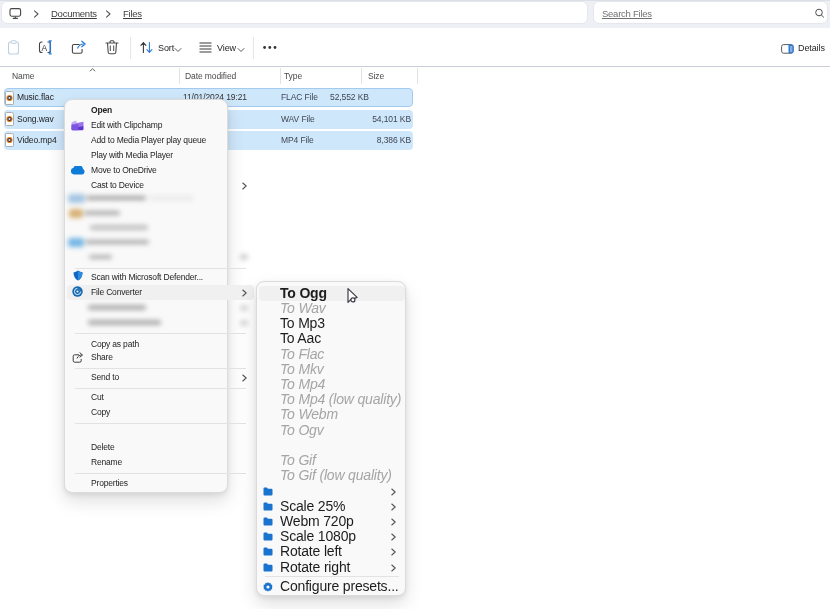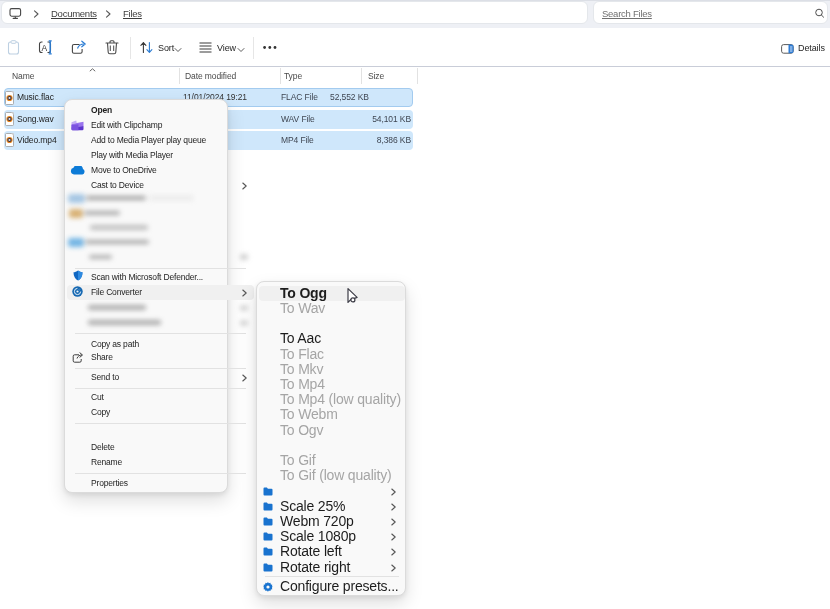--- a/index.html
+++ b/index.html
@@ -20,21 +20,21 @@
 .row { position:absolute; left:4px; width:409px; height:19px; background:#cfe7fb; border-radius:4px; }
 .row1b { border:1px solid #a3cbef; }
 .fname { position:absolute; left:17px; top:0; height:19px; line-height:19px; font-size:8.5px; color:#1c1c1c; letter-spacing:-0.1px; }
 .fcol { position:absolute; top:0; height:19px; line-height:19px; font-size:8.5px; color:#3f4652; letter-spacing:-0.1px; }
 
 .menu { position:absolute; background:#f9f9f9; border:1px solid #dbdbdb; border-radius:8px; box-shadow:0 8px 18px rgba(0,0,0,0.13), 0 2px 5px rgba(0,0,0,0.08); }
 #mainmenu { left:64px; top:99px; width:164px; height:394px; }
 #submenu { left:256px; top:281px; width:150px; height:315px; }
 .mi { position:absolute; left:2px; width:187px; height:15px; line-height:15px; font-size:8.5px; color:#1d1d1d; letter-spacing:-0.18px; padding-left:24px; border-radius:4px; }
 .si { position:absolute; left:2px; width:146px; height:15px; line-height:15px; font-size:14px; color:#1d1d1d; letter-spacing:-0.18px; padding-left:21px; border-radius:4px; }
-.dis { color:#a5a5a5; }
+.dis { color:#a5a5a5;font-style:italic; }
 .hov { background:#f0f0f0; }
 .msep { position:absolute; left:10px; height:1px; background:#e2e2e2; }
 .ssep { position:absolute; left:8px; width:134px; height:1px; background:#e2e2e2; }
 .arrow { position:absolute; z-index:3; }
 .blurbar { position:absolute; border-radius:2px; filter:blur(2.6px); }
 .blurblob { position:absolute; border-radius:3px; filter:blur(2.8px); }
 .icn { position:absolute; z-index:3; }
 .arrow { z-index:3; }
 </style>
 </head>
@@ -243,20 +243,21 @@
   <div class="msep" style="top:322.5px;width:171px"></div>
   <div class="mi" style="top:340px">Delete</div>
   <div class="mi" style="top:355px">Rename</div>
   <div class="msep" style="top:372.5px;width:171px"></div>
   <div class="mi" style="top:375.5px">Properties</div>
 </div>
 
 <div class="menu" id="submenu">
   <div class="si hov" style="top:3.5px;font-weight:bold">To Ogg</div>
   <div class="si dis" style="top:18.8px">To Wav</div>
+  <div class="si" style="top:34px">To Mp3</div>
   <div class="si" style="top:49.2px">To Aac</div>
   <div class="si dis" style="top:64.5px">To Flac</div>
   <div class="si dis" style="top:79.7px">To Mkv</div>
   <div class="si dis" style="top:94.9px">To Mp4</div>
   <div class="si dis" style="top:110.1px">To Mp4 (low quality)</div>
   <div class="si dis" style="top:125.4px">To Webm</div>
   <div class="si dis" style="top:140.6px">To Ogv</div>
   <div class="si dis" style="top:171px">To Gif</div>
   <div class="si dis" style="top:186.3px">To Gif (low quality)</div>
   <div class="si" style="top:216.7px">Scale 25%</div>

